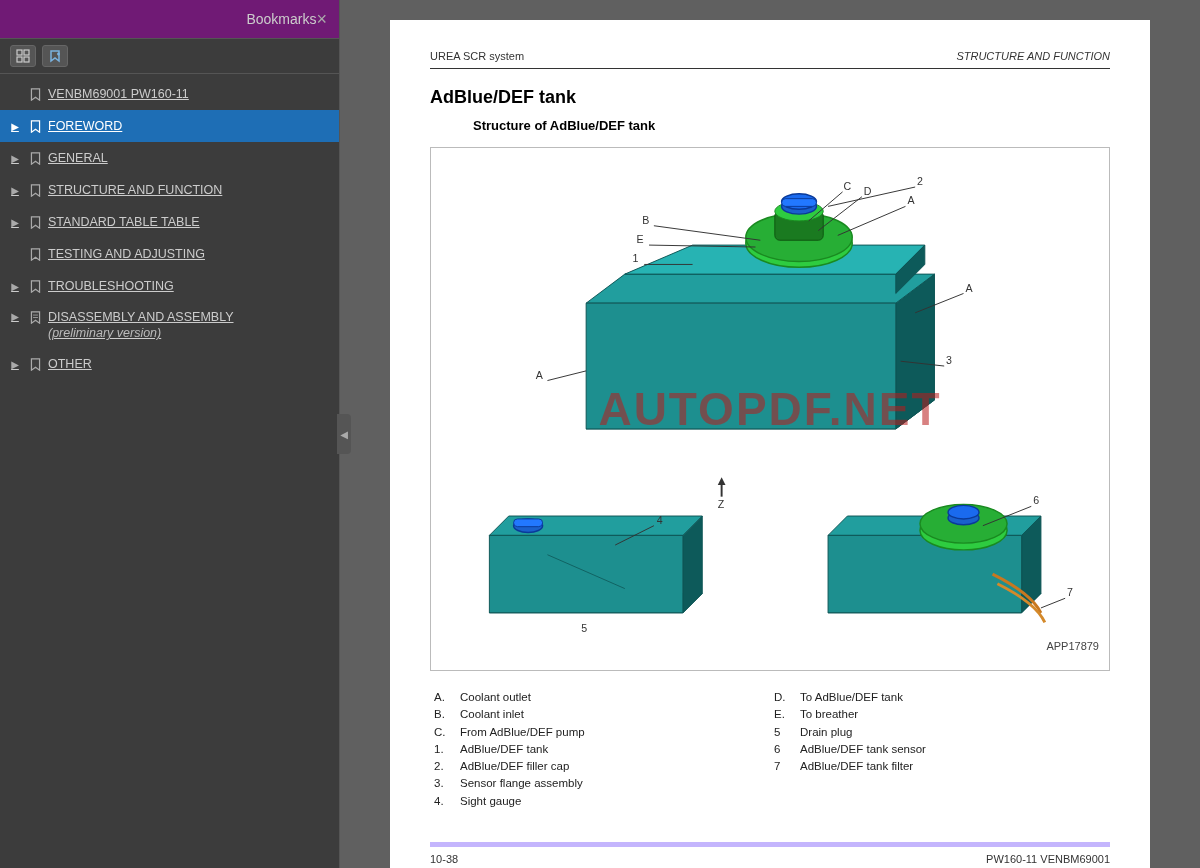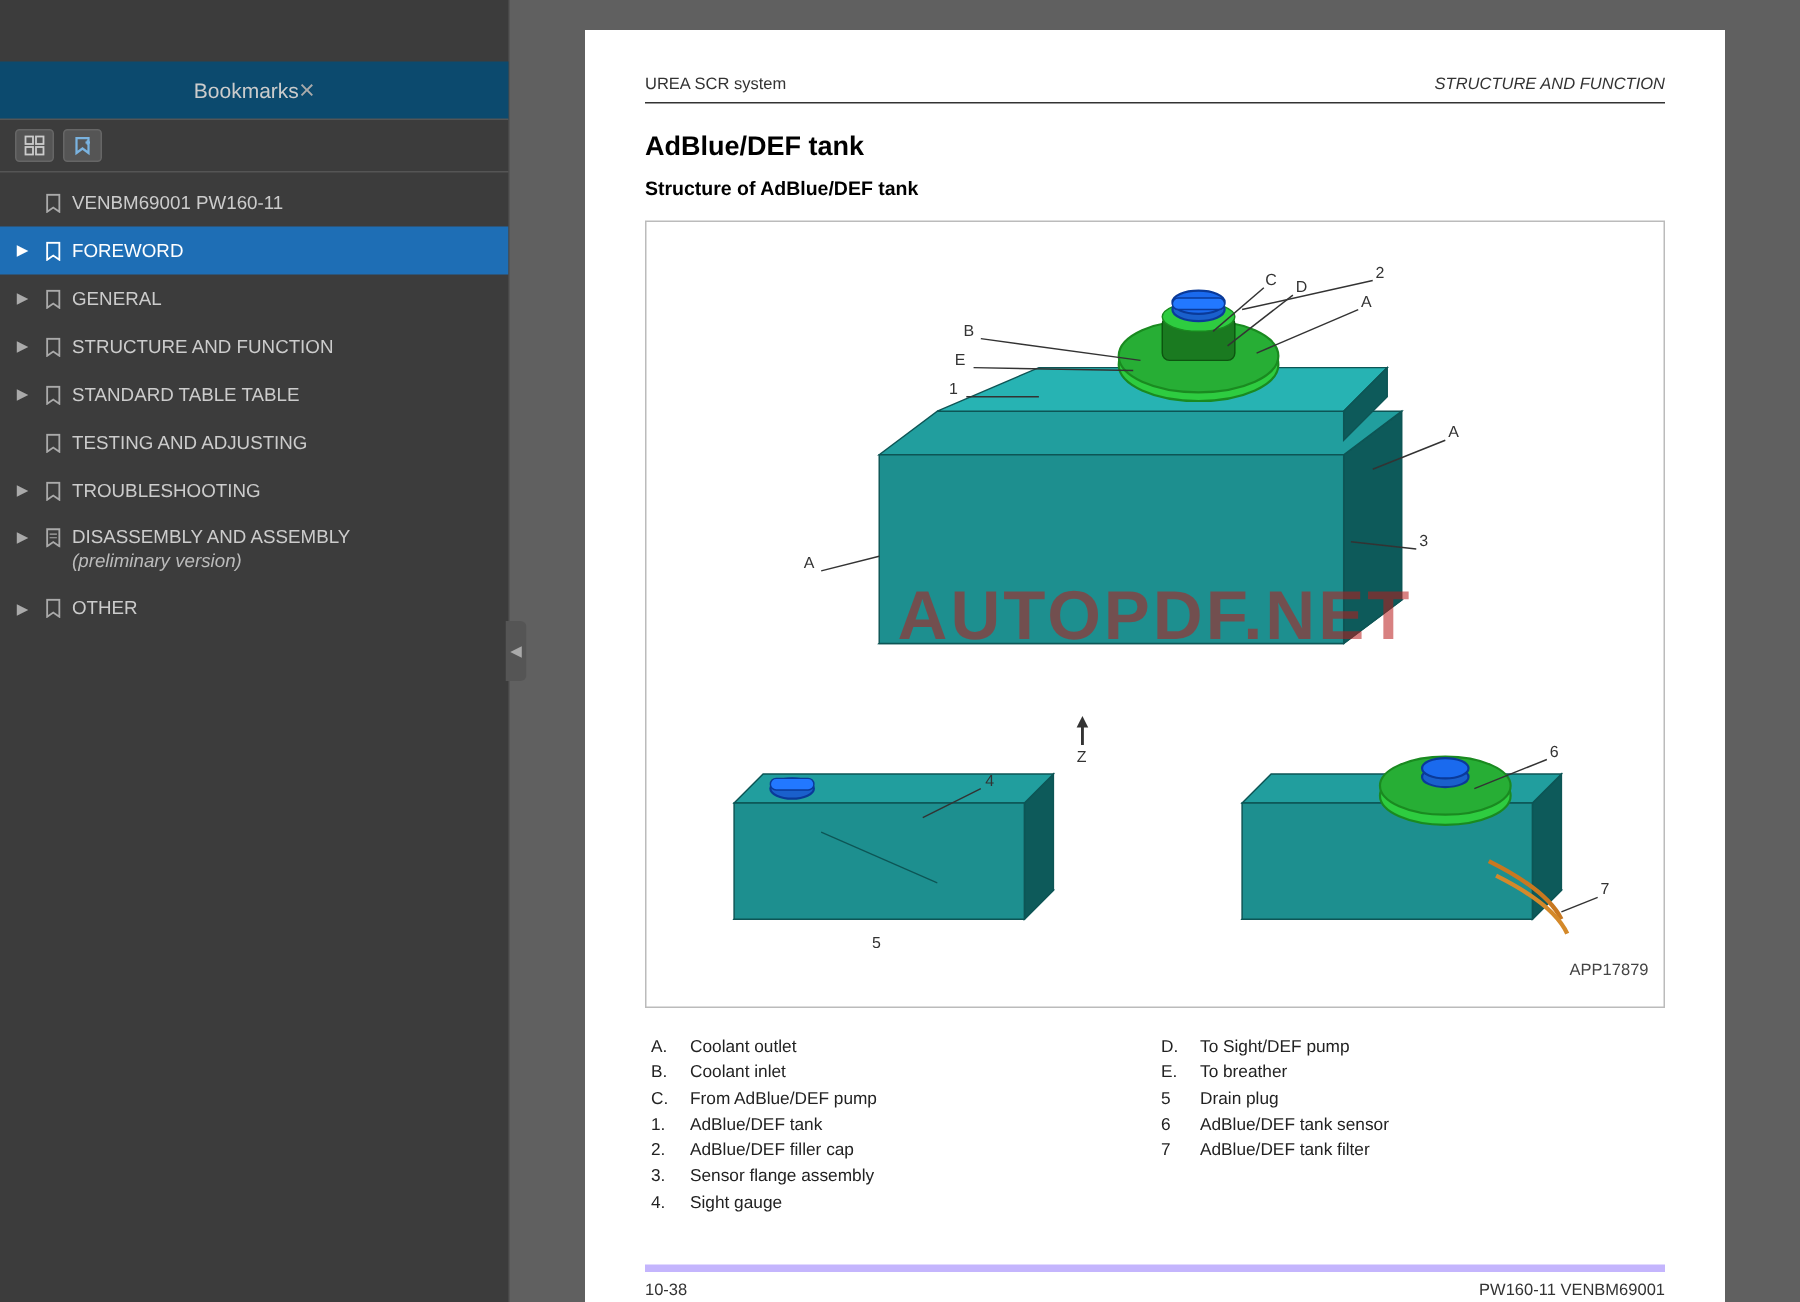--- a/index.html
+++ b/index.html
@@ -12,25 +12,24 @@
       background: #3c3c3c;
       display: flex;
       flex-direction: column;
       position: relative;
       border-right: 1px solid #555;
     }
 
     #sidebar-header {
       display: flex;
       align-items: center;
-      justify-content: center;
+      justify-content: flex-end;
       padding: 10px 12px;
-      background: #0c4a6e;
+      background: #701a75;
       border-bottom: 1px solid #555;
-      margin-top: 41px;
     }
 
     #sidebar-title {
       color: #ccc;
       font-size: 14px;
       font-weight: normal;
     }
 
     #sidebar-close-btn {
       color: #aaa;
@@ -71,20 +70,21 @@
 
     .bookmark-item {
       display: flex;
       align-items: center;
       padding: 6px 10px 6px 8px;
       cursor: pointer;
       color: #ccc;
       font-size: 13px;
       gap: 6px;
       min-height: 32px;
+      text-decoration: underline;
     }
 
     .bookmark-item.active {
       background: #1e6eb5;
       color: #fff;
     }
 
     .bookmark-chevron {
       width: 14px;
       min-width: 14px;
@@ -188,20 +188,21 @@
       font-weight: bold;
       color: #000;
       margin-bottom: 10px;
     }
 
     #doc-subtitle {
       font-size: 13px;
       font-weight: bold;
       color: #000;
       margin-bottom: 14px;
+      margin-left: 43px;
     }
 
     #diagram-container {
       border: 1px solid #bbb;
       padding: 10px;
       margin-bottom: 16px;
       text-align: center;
       position: relative;
       min-height: 500px;
       background: #fff;
@@ -548,21 +549,21 @@
                 <span>Sensor flange assembly</span>
               </div>
           <div style="display:flex; gap:8px;">
                 <span style="min-width:18px;">4.</span>
                 <span>Sight gauge</span>
               </div>
         </td>
         <td class="legend-col">
           <div style="display:flex; gap:8px;">
                 <span style="min-width:18px;">D.</span>
-                <span>To Sight/DEF pump</span>
+                <span>To AdBlue/DEF tank</span>
               </div>
           <div style="display:flex; gap:8px;">
                 <span style="min-width:18px;">E.</span>
                 <span>To breather</span>
               </div>
           <div style="display:flex; gap:8px;">
                 <span style="min-width:18px;">5</span>
                 <span>Drain plug</span>
               </div>
           <div style="display:flex; gap:8px;">

